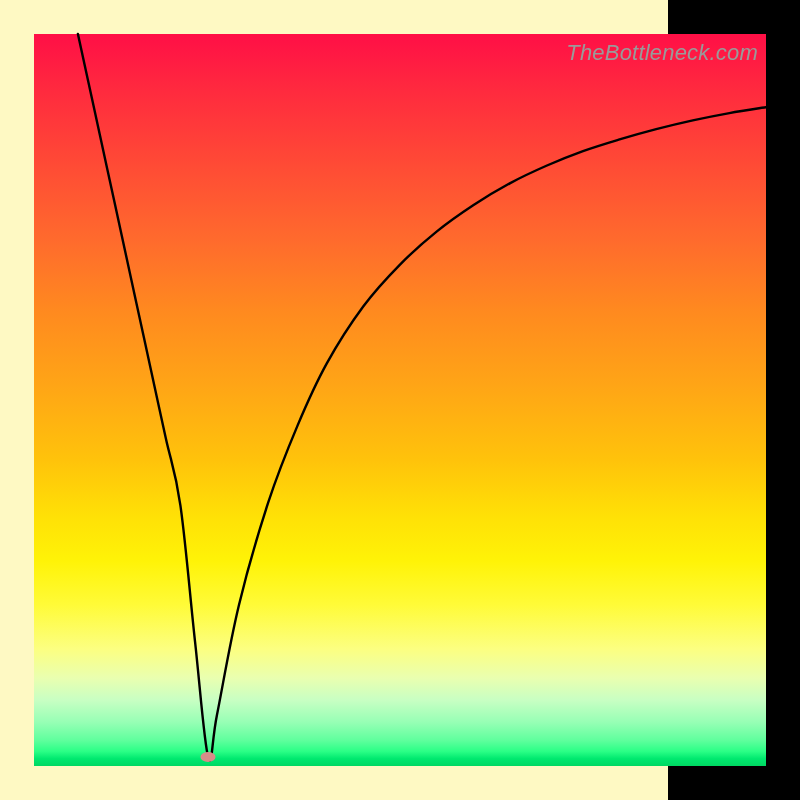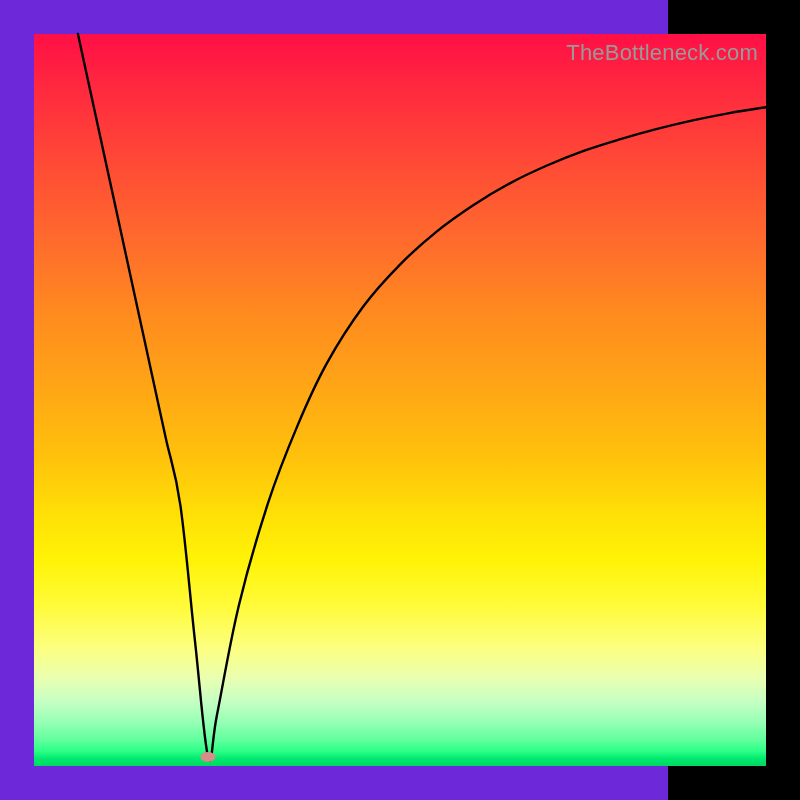--- a/index.html
+++ b/index.html
@@ -8,21 +8,22 @@
     width: 800px;
     height: 800px;
     overflow: hidden;
     background: #000;
     font-family: Arial, Helvetica, sans-serif;
   }
   .frame {
     position: relative;
     width: 668px;
     height: 800px;
-    background: #6d28d9;
+    background: #fef9c3;
+    font-style: italic;
   }
   .plot {
     position: absolute;
     left: 34px;
     top: 34px;
     width: 732px;
     height: 732px;
     
     background: linear-gradient(
       to bottom,

